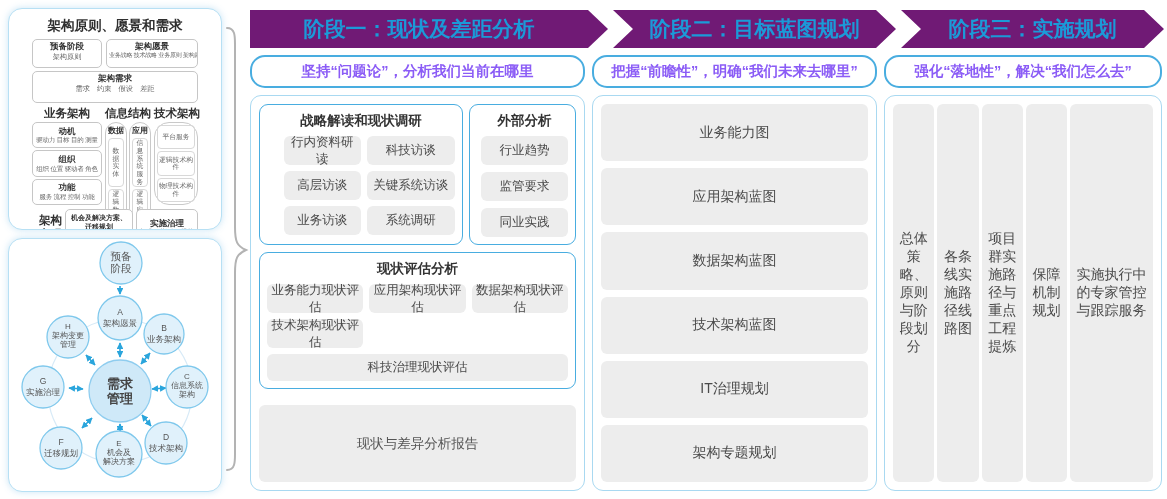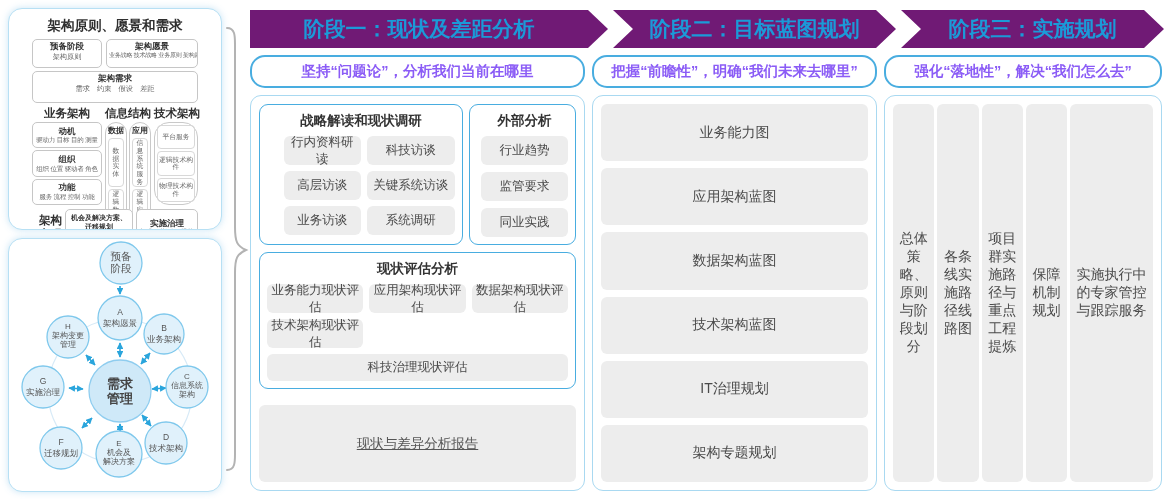--- a/index.html
+++ b/index.html
@@ -80,21 +80,21 @@
   .strat{flex:0 0 204px;}
   .ext{flex:1;padding-left:11px;}
   .grid2{display:grid;grid-template-columns:1fr 1.15fr;gap:6px;margin-left:17px;}
   .grid2eq{display:grid;grid-template-columns:1fr 1fr 1fr;gap:6px;}
   .stack{display:flex;flex-direction:column;gap:7px;}
   .gitem{background:#ededed;border-radius:6px;color:#4a4a4a;display:flex;align-items:center;
          justify-content:center;text-align:center;font-size:12.5px;box-sizing:border-box;padding:2px;}
   .h29{height:29px;}
   .full{margin-top:6px;height:27px;}
   .assess{margin-top:7px;}
-  .report{flex:1;margin-top:16px;font-size:13.5px;color:#555;text-decoration:underline;}
+  .report{flex:1;margin-top:16px;font-size:13.5px;color:#555;}
   .big{flex:1;font-size:14px;}
   .tall{flex:2.12;font-size:14px;}
 
   
   .node{fill:#e0f1fb;stroke:#7fc8ec;stroke-width:1.3;}
   .nodec{fill:#cfe9f8;stroke:#8fcdef;stroke-width:1.3;}
   .ring{fill:none;stroke:#d7eaf7;stroke-width:1.2;}
   .arrow{stroke:#2aa5dc;stroke-width:1.6;}
   .t2{font-size:8.5px;fill:#555;}
   .t3{font-size:8px;fill:#555;}

